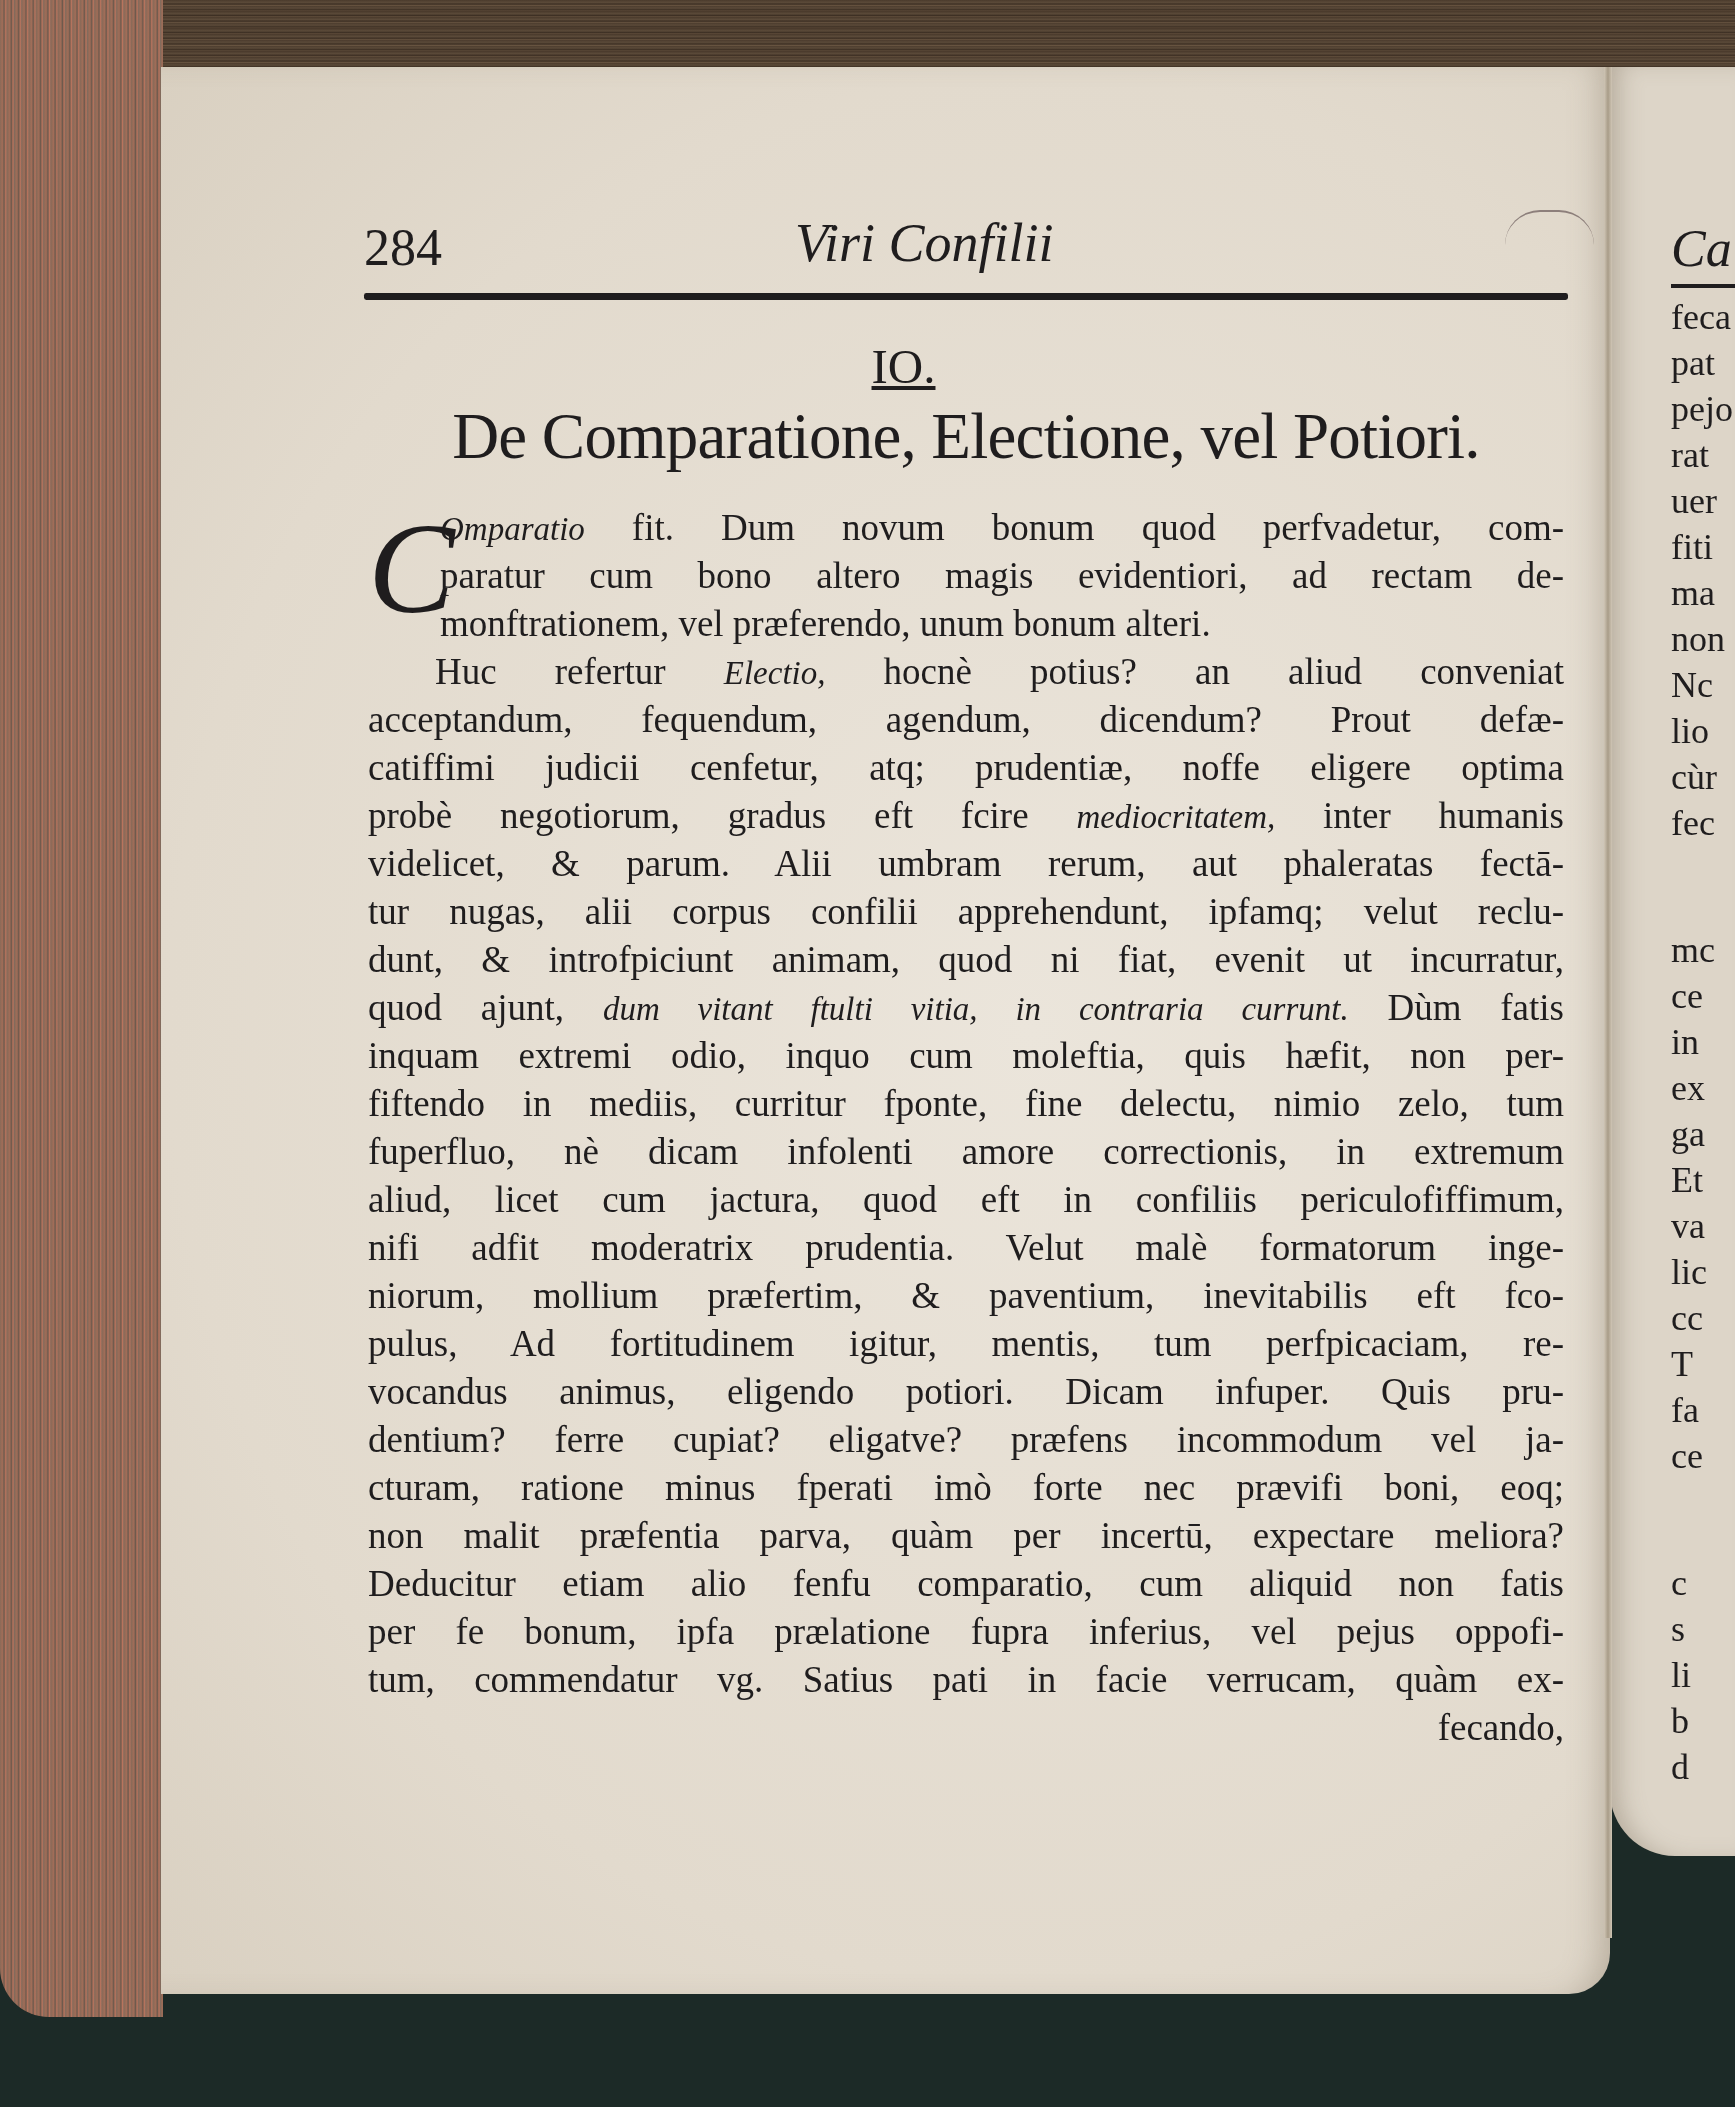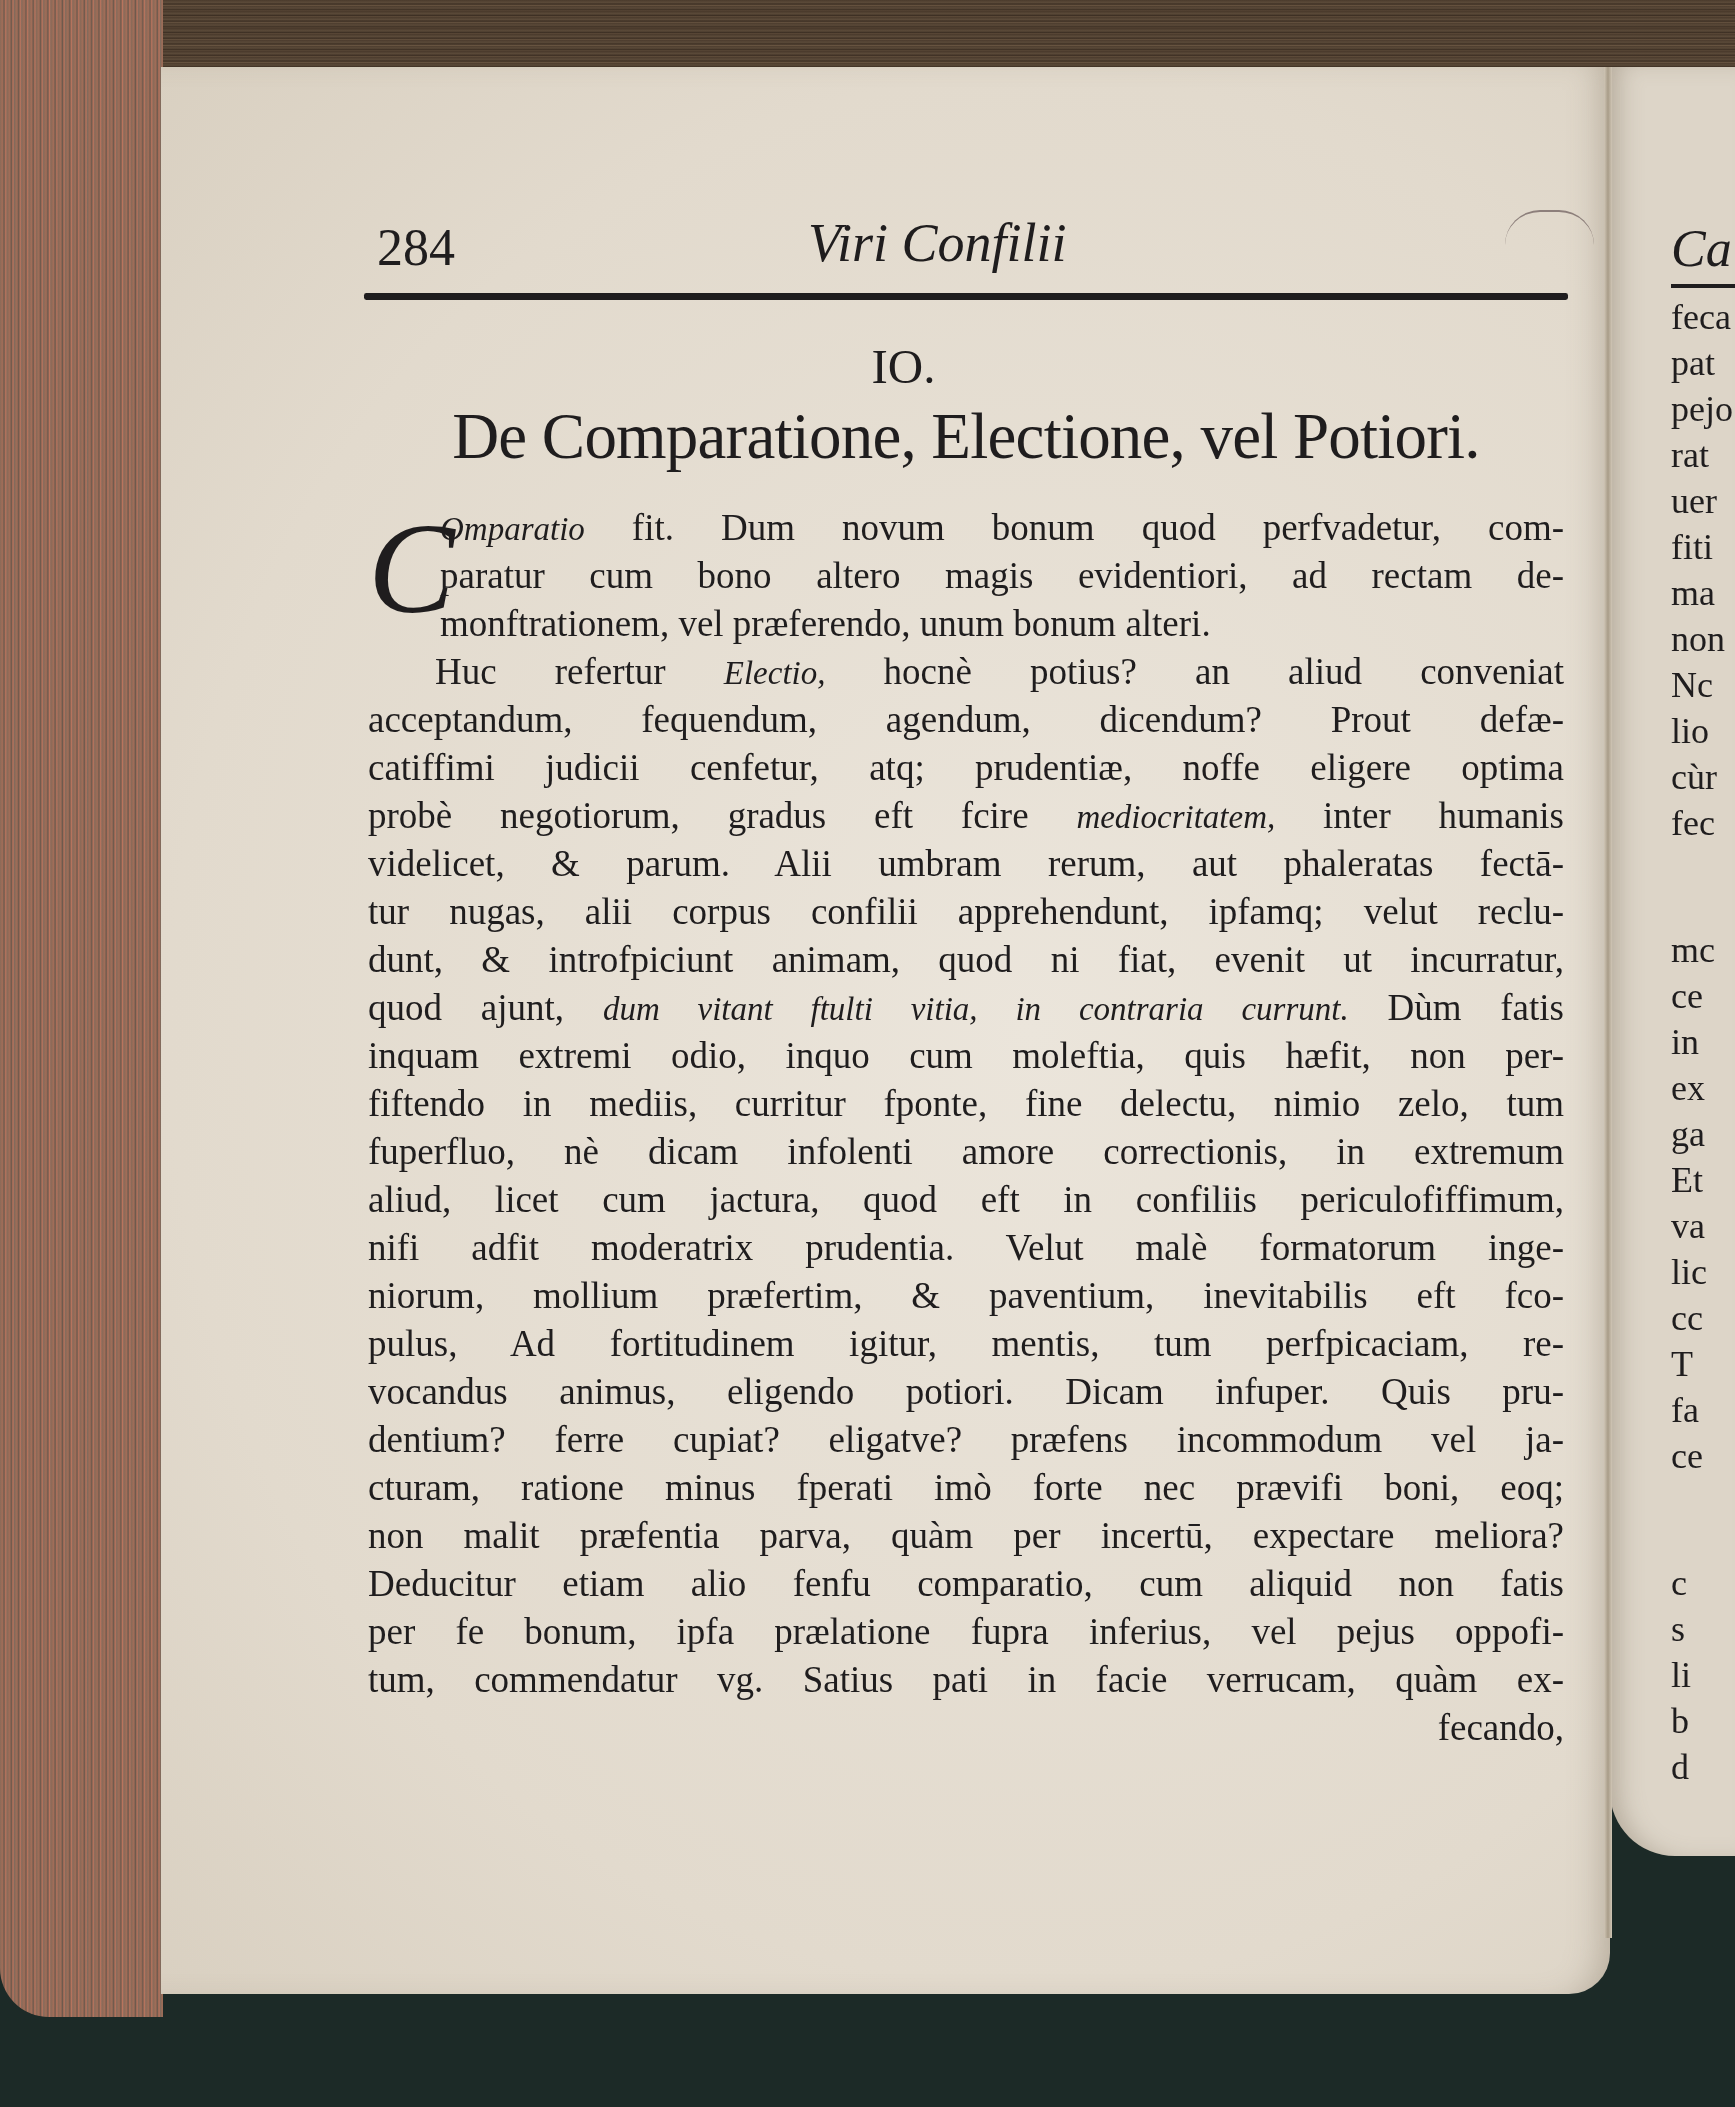--- a/index.html
+++ b/index.html
@@ -29,28 +29,28 @@
       background: #ddd5c8;
       box-shadow: inset 16.3px 0 24.4px -8.1px rgba(110,95,75,0.35);
       border-bottom-left-radius: 65px;
     }
     .gutter {
       position: absolute; left: 1604px; top: 67px; width: 8.1px; height: 1871px;
       background: linear-gradient(90deg, #cfc5b5, #a89c88, #cfc5b5);
     }
     .ink { color: #1f1d1e; }
 
-    .running-head { position: absolute; top: 218px; left: 377px; width: 1220px; height: 65px; }
+    .running-head { position: absolute; top: 218px; left: 364px; width: 1220px; height: 65px; }
     .page-number { position: absolute; left: 0; top: 0; font-size: 52px; }
     .running-title { position: absolute; left: 431px; top: -6.5px; font-size: 54px; font-style: italic; }
     .head-rule {
       position: absolute; left: 364px; top: 293px; width: 1204px; height: 6.5px;
       background: #1f1d1e; border-radius: 2.4px;
     }
-    .chapter-number { position: absolute; top: 338px; left: 0; width: 1736px; text-align: center; font-size: 49px; padding-left: 71px; box-sizing: border-box; }
+    .chapter-number { position: absolute; top: 338px; left: 0; width: 1736px; text-align: center; font-size: 49px; padding-left: 71px; box-sizing: border-box; text-decoration: underline; }
     .chapter-title { position: absolute; top: 399px; left: 364px; width: 1204px; text-align: center; font-size: 65px; letter-spacing: -0.8px; white-space: nowrap; }
 
     .body-text {
       position: absolute; left: 368px; top: 504px; width: 1196px;
       font-size: 37px; line-height: 48px; text-align: justify;
     }
     .line { display: block; white-space: nowrap; text-align-last: justify; height: 48px; }
     .line.para { padding-left: 67px; }
     .line.first { padding-left: 72px; }
     .line.last { text-align-last: left; }

